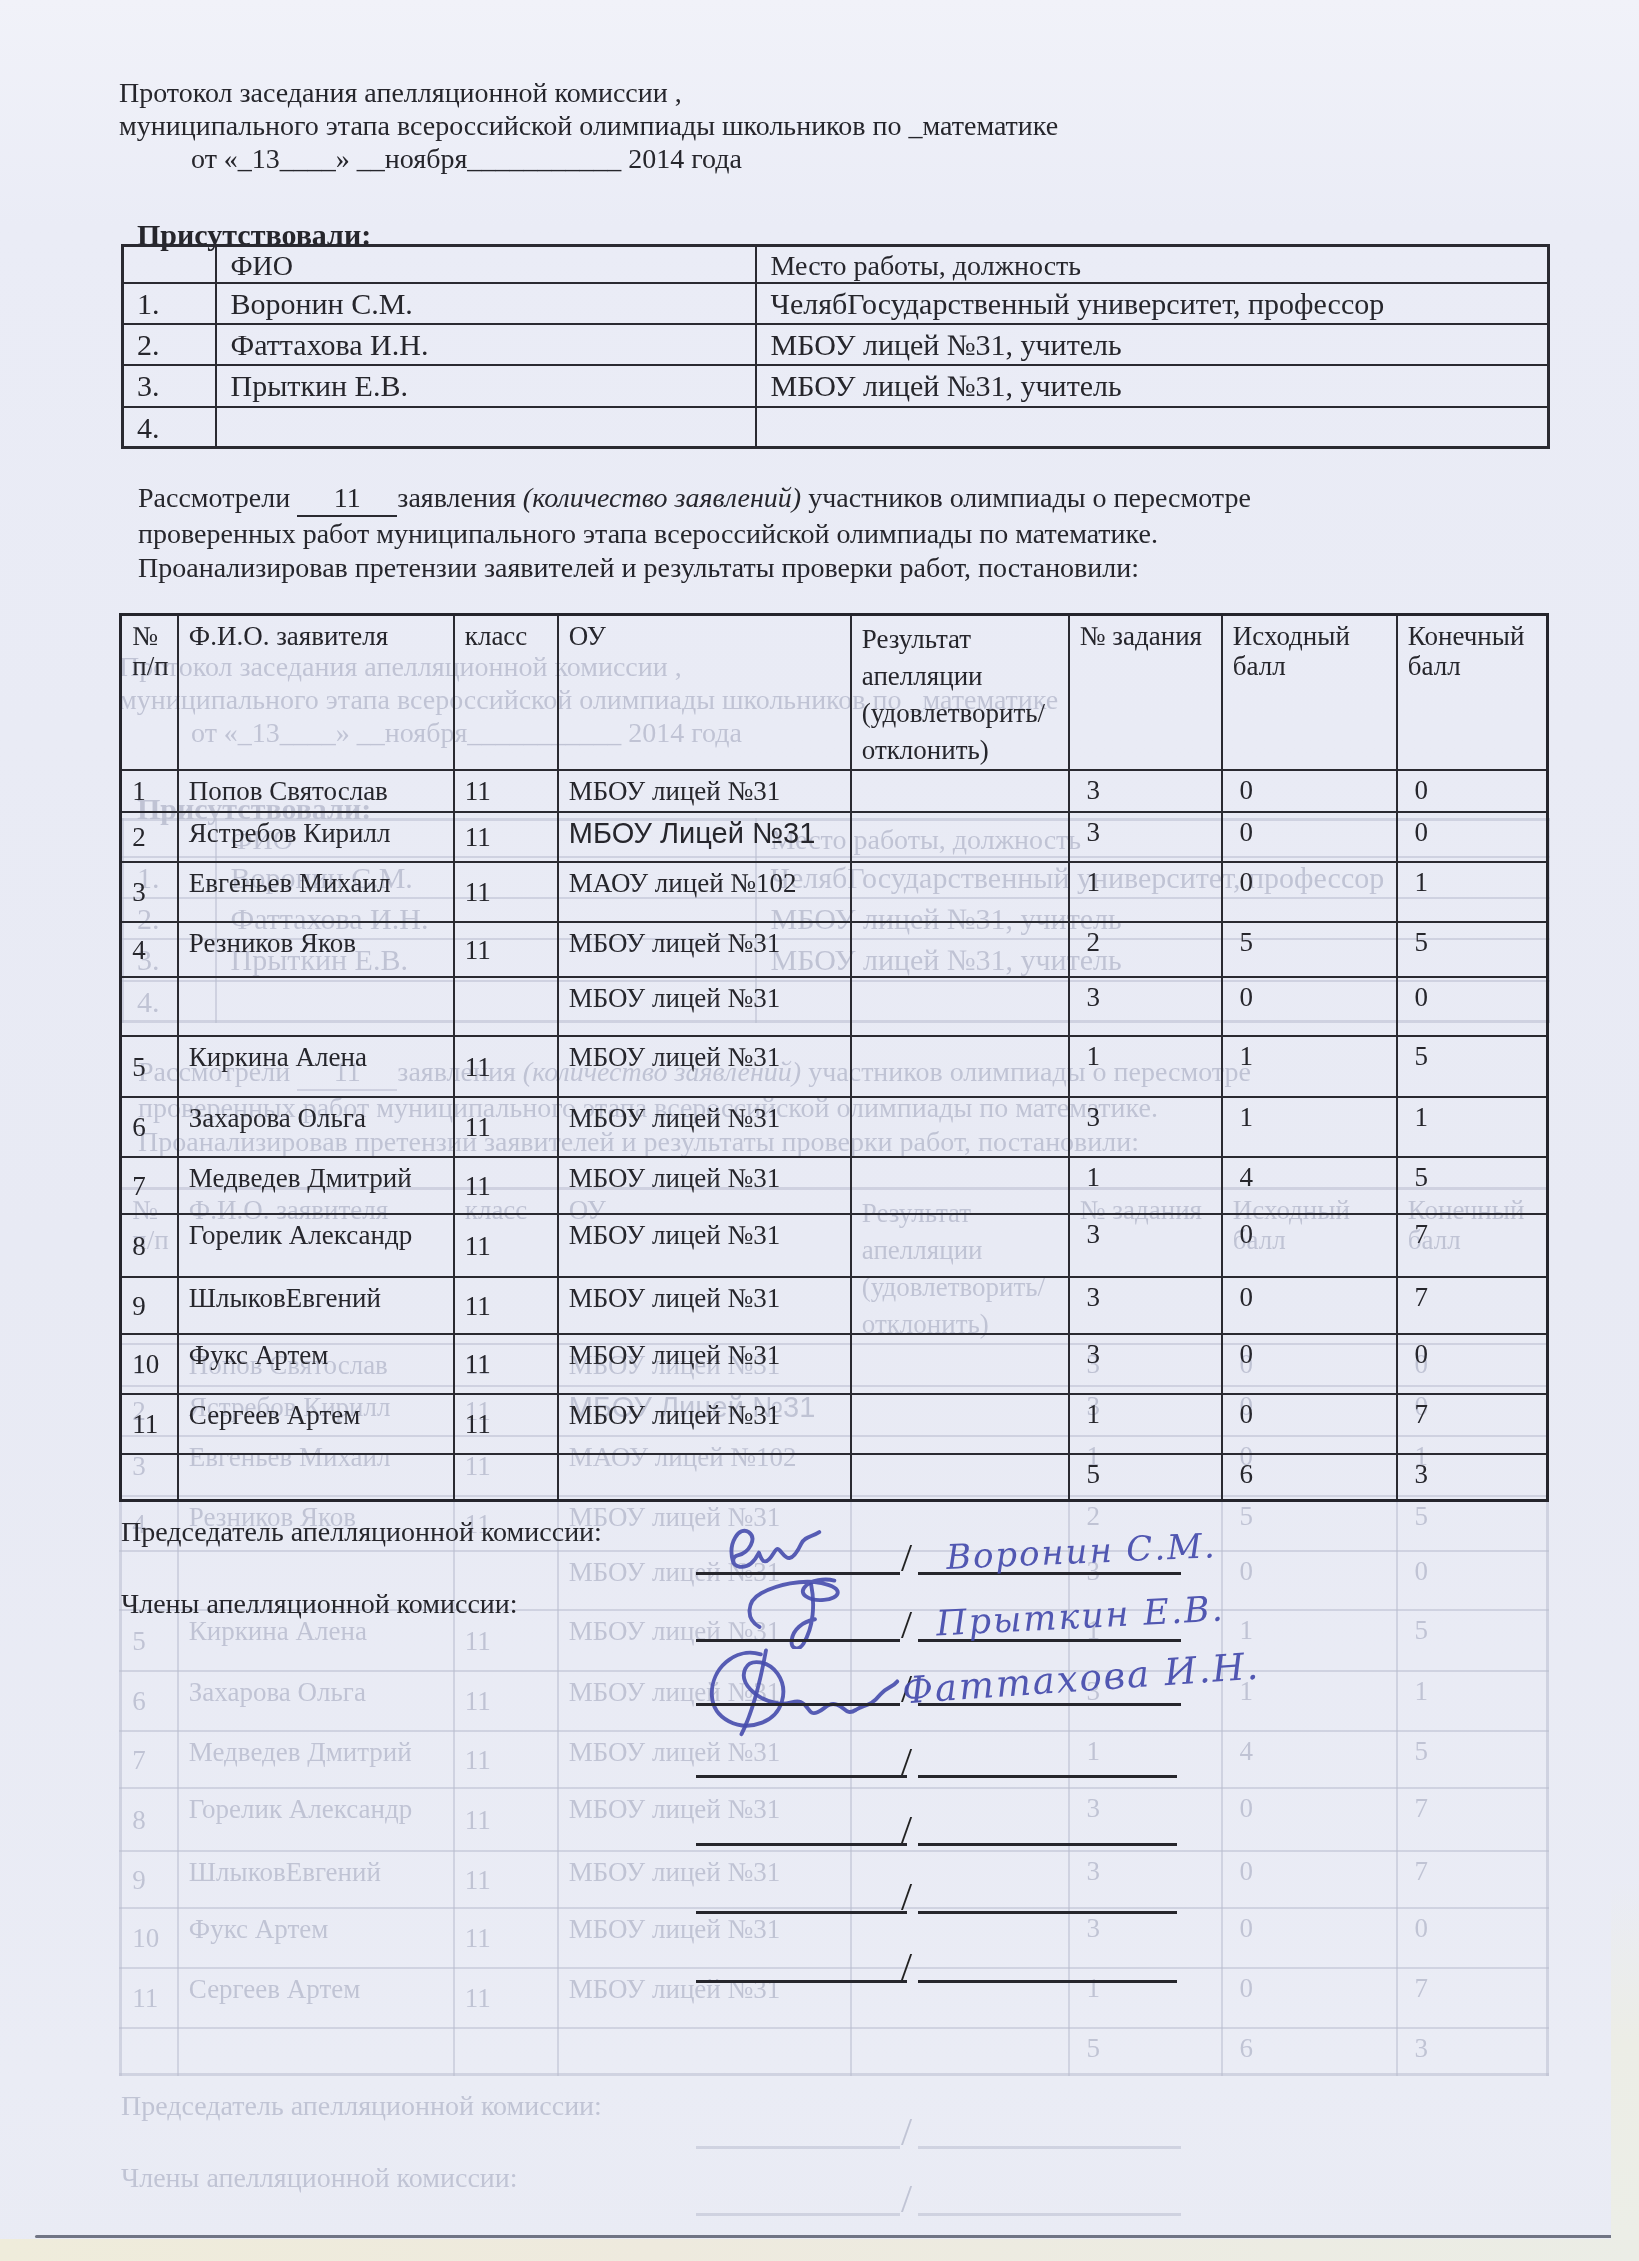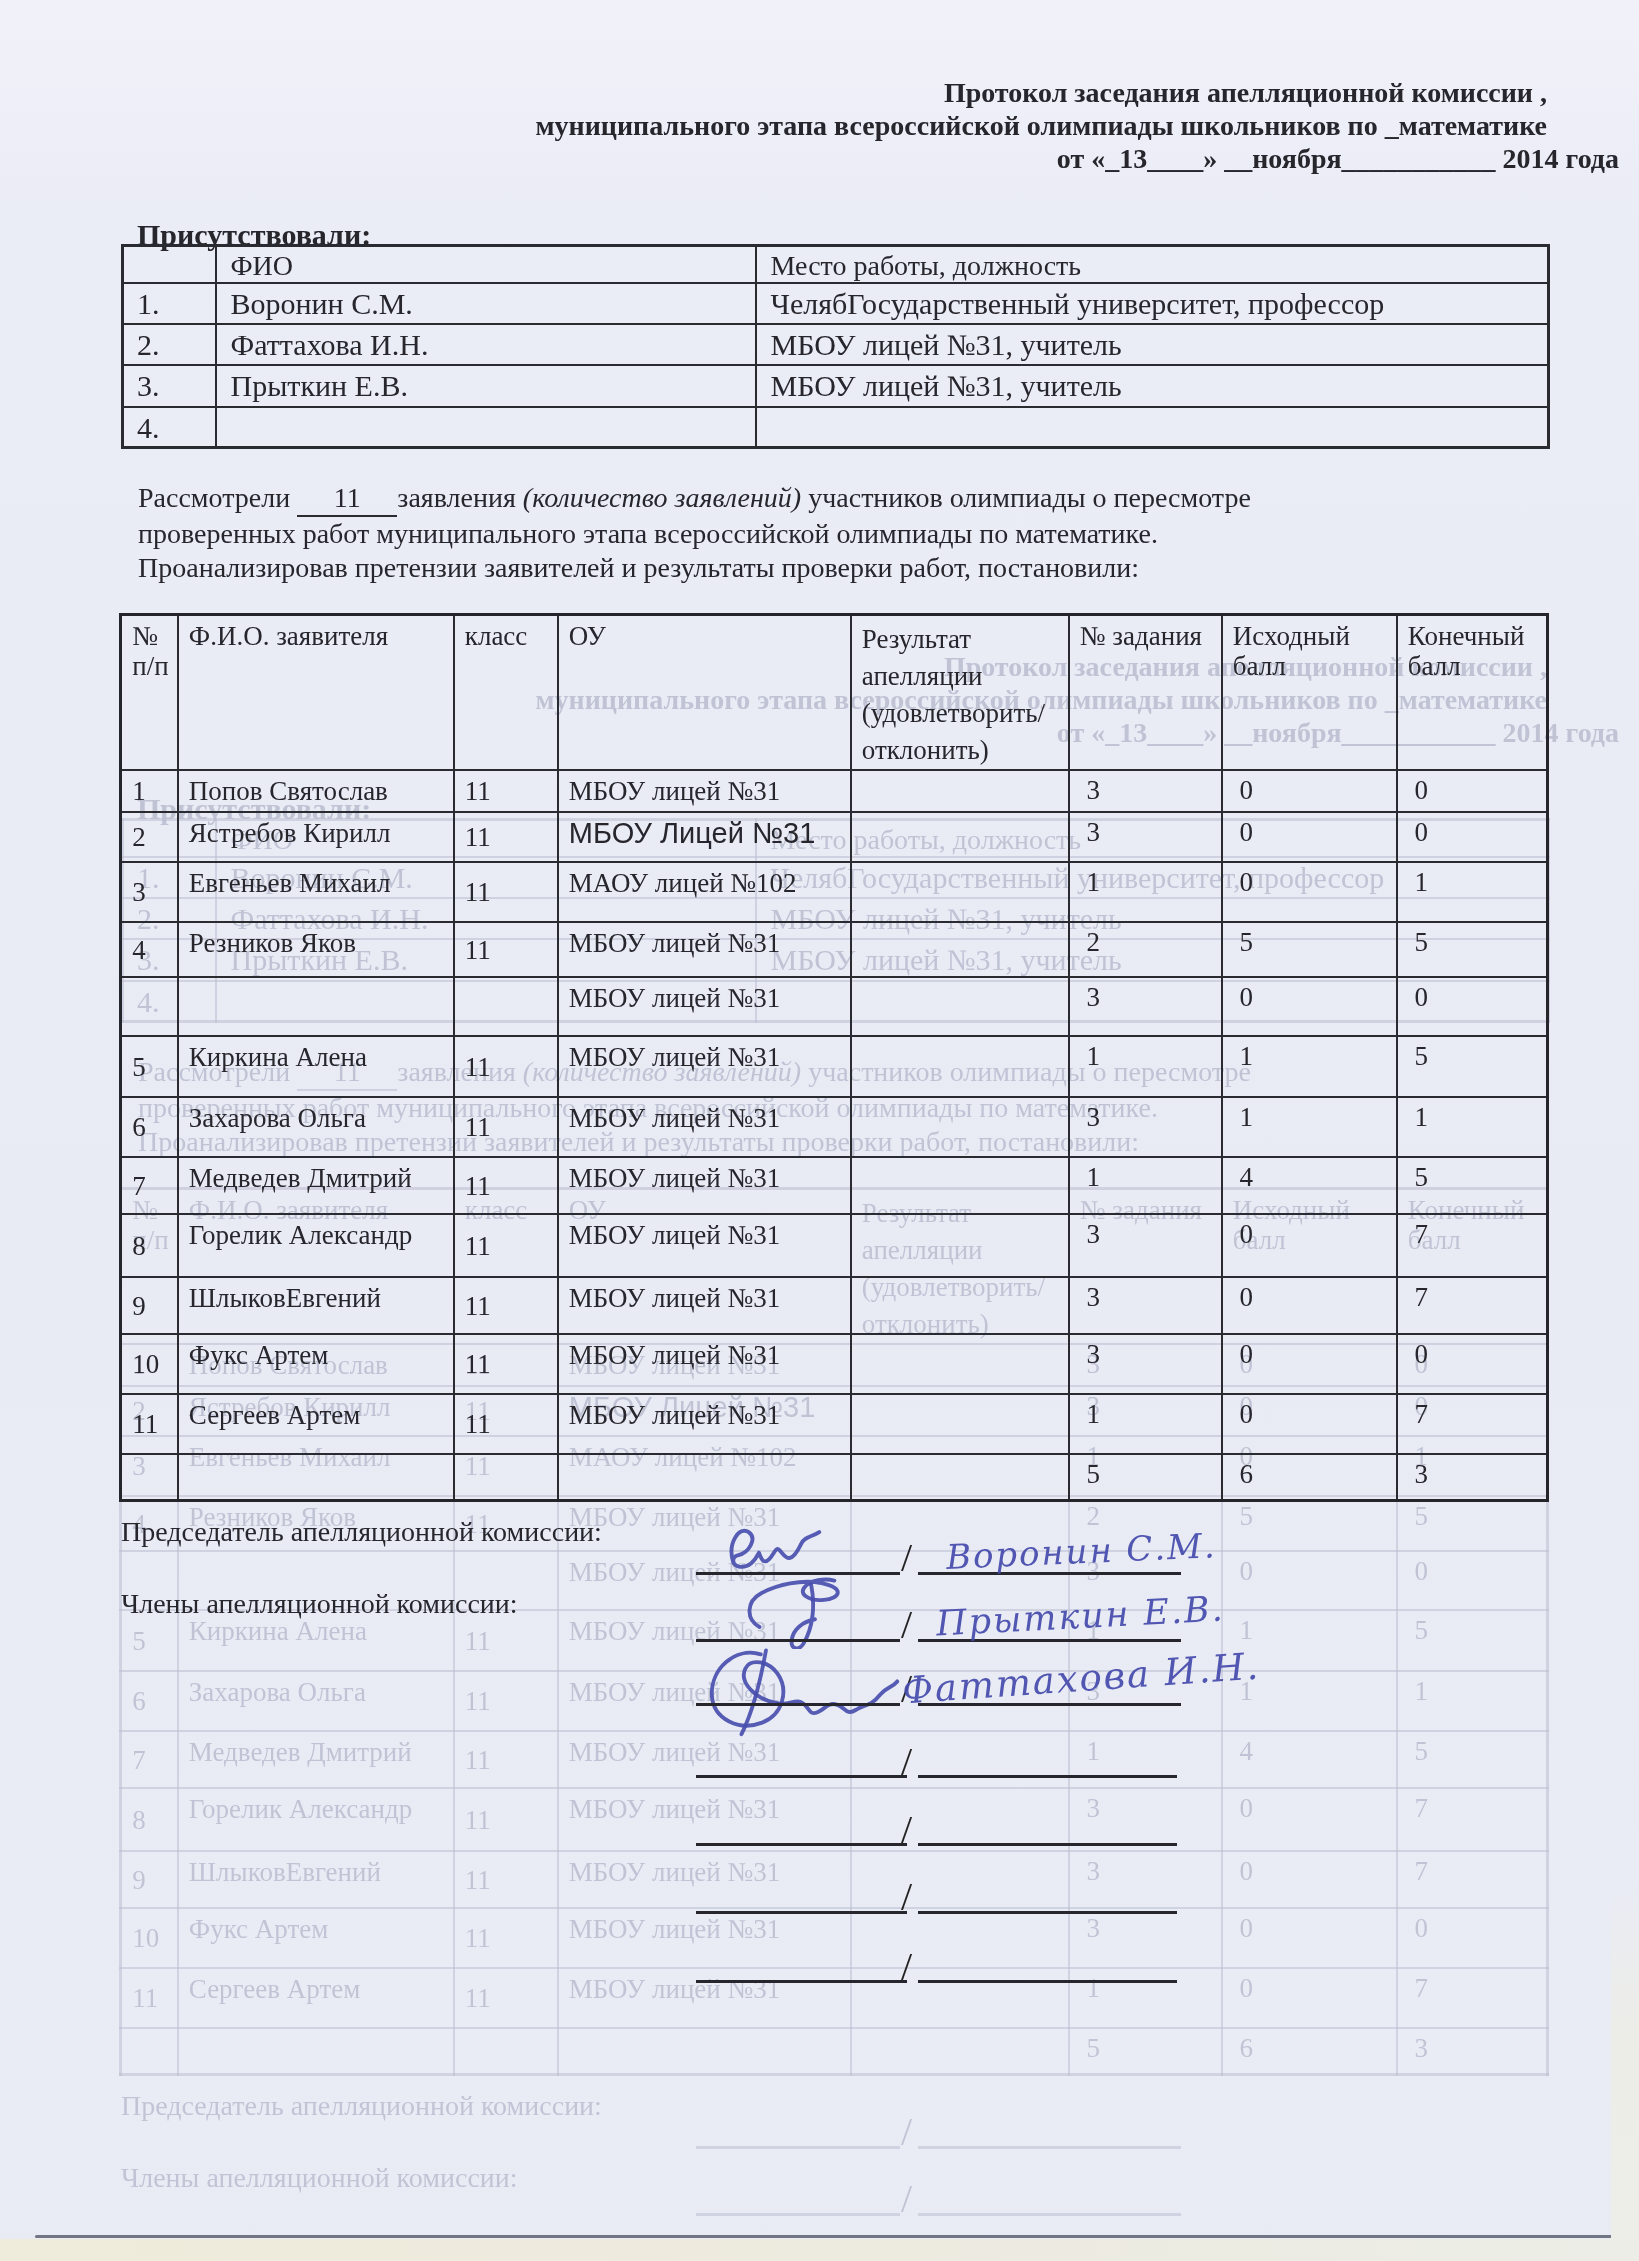--- a/index.html
+++ b/index.html
@@ -5,22 +5,22 @@
   html,body{margin:0;padding:0;background:#dfe0dd;}
   #page{position:relative;width:1639px;height:2261px;overflow:hidden;
         background:linear-gradient(180deg,#f1f2f9 0%,#eaecf6 10%,#e8eaf4 55%,#eaecf5 92%,#e9ebf4 100%);
         font-family:"Liberation Serif",serif;color:#26262c;}
   .layer{position:absolute;left:0;top:0;width:1639px;height:2261px;}
   .layer.ghost{top:574px;opacity:.45;filter:blur(0.5px);}
   .ghost, .ghost *{color:#8f94ae !important;border-color:rgba(130,135,162,.55) !important;}
   .ghost .sig-line{background:rgba(130,135,162,.55) !important;}
 
   
-  .title{position:absolute;left:119px;top:76px;width:1428px;text-align:right;
-         font-weight:bold;font-size:28px;line-height:33px;}
+  .title{position:absolute;left:119px;top:76px;width:1428px;text-align:left;
+         font-weight:normal;font-size:28px;line-height:33px;}
   .title .t3{transform:translateX(72px);}
 
   
   .present-label{position:absolute;left:137px;top:218px;font-weight:bold;font-size:30px;}
   table.present{position:absolute;left:121px;top:244px;width:1425px;table-layout:fixed;
                 border-collapse:collapse;border:3.2px solid #2a2a31;}
   table.present th,table.present td{border:2.6px solid #2a2a31;vertical-align:top;text-align:left;
                 font-weight:normal;overflow:hidden;}
   table.present thead tr{height:34px;margin-left:20px;}
   table.present tbody tr:nth-of-type(1){height:41px;}

